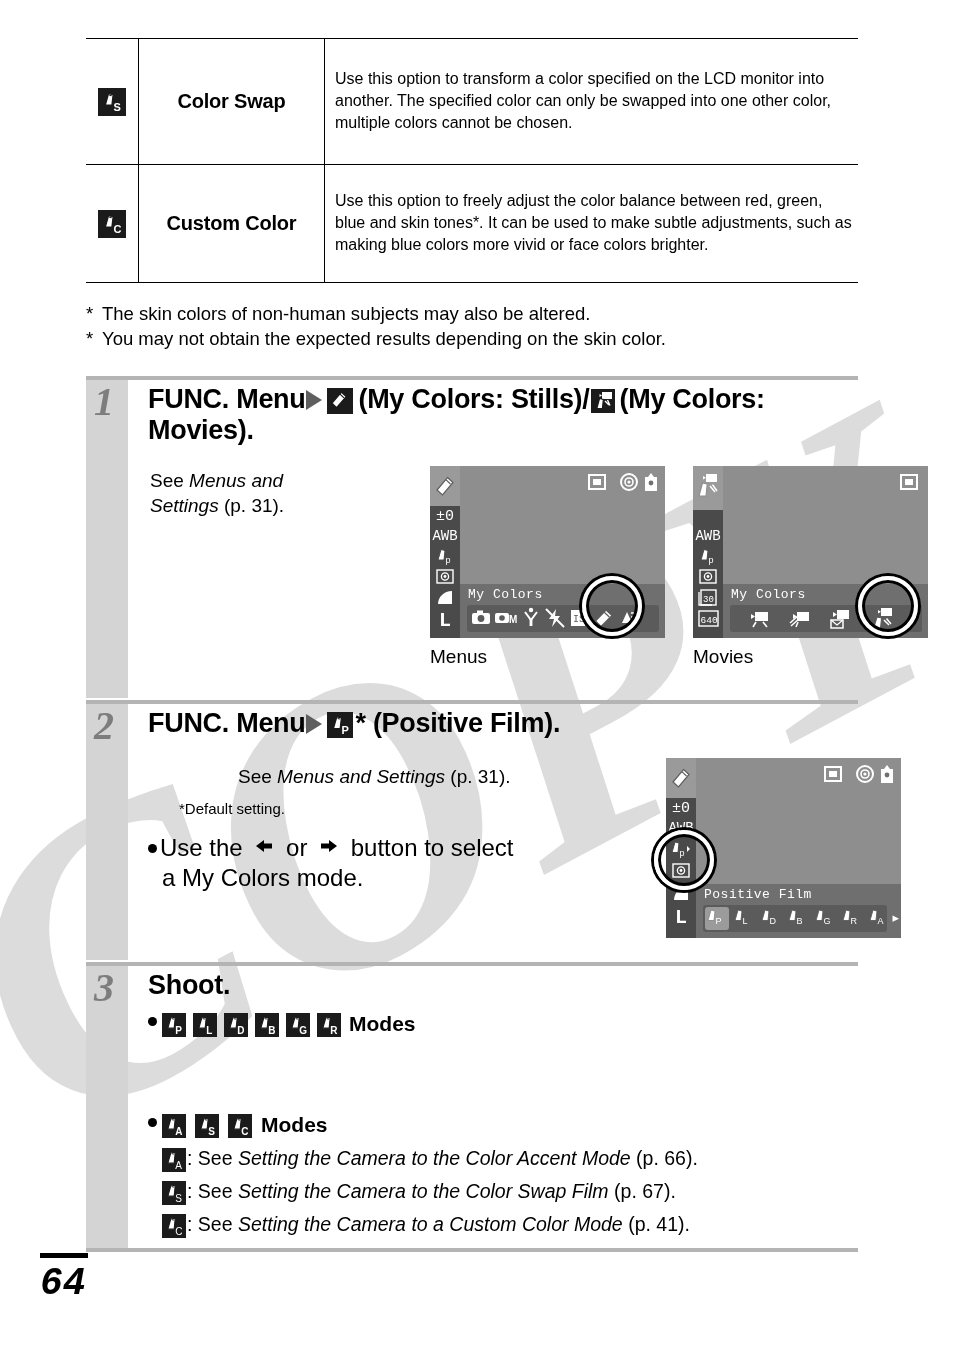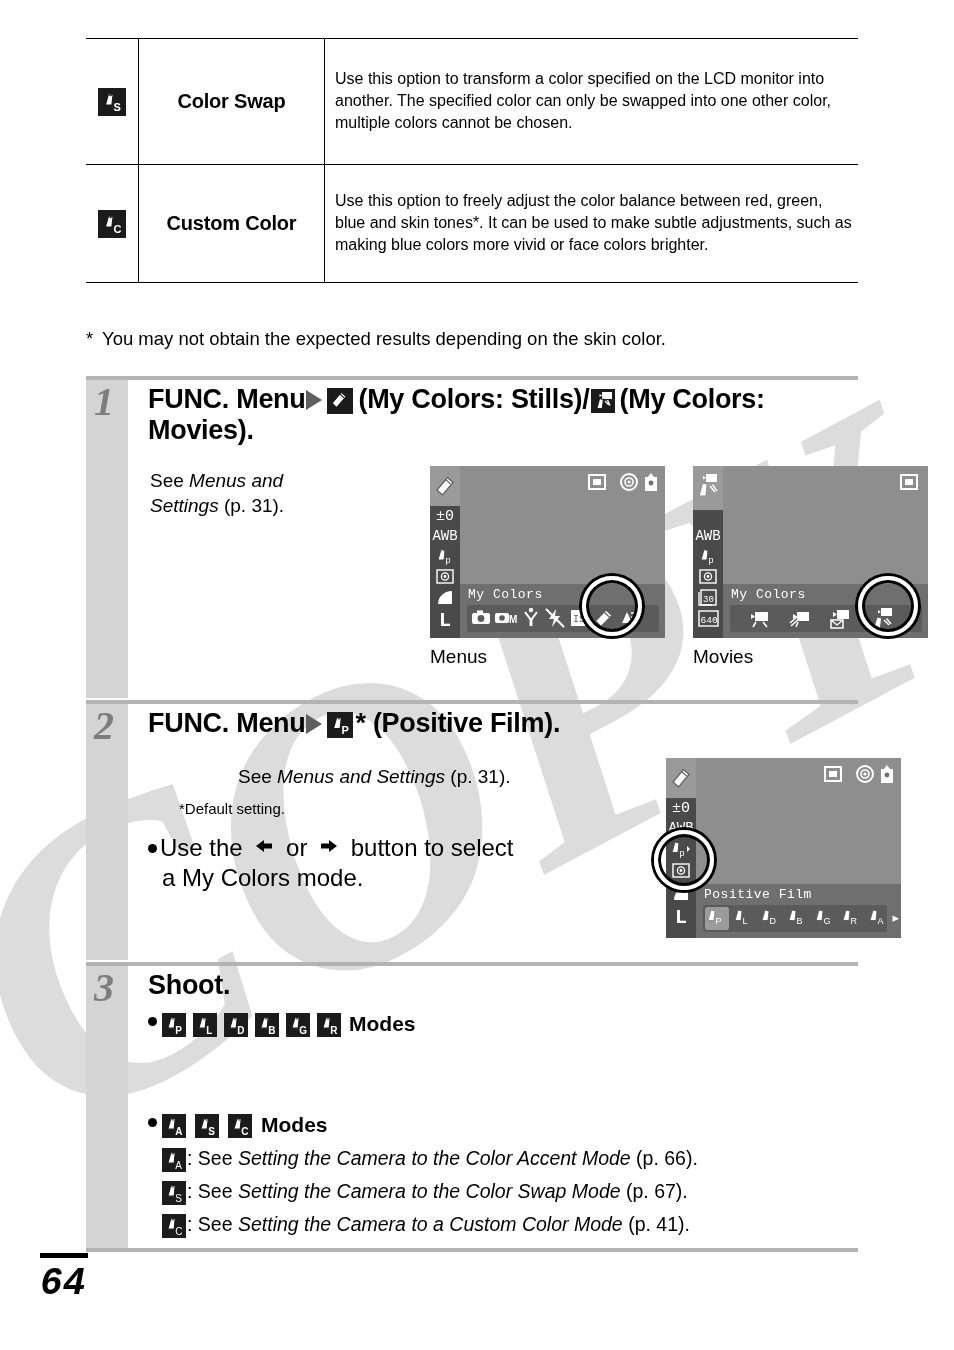--- a/index.html
+++ b/index.html
@@ -216,20 +216,23 @@
             <text x="15.5" y="22.5" font-family="Liberation Sans, sans-serif" font-size="11" font-weight="bold" fill="#fff">C</text>
           </svg>
         </span>
       </td>
       <td class="c-name">Custom Color</td>
       <td class="c-desc">Use this option to freely adjust the color balance between red, green, blue and skin tones*. It can be used to make subtle adjustments, such as making blue colors more vivid or face colors brighter.</td>
     </tr>
   </tbody>
     </table>
 
+  <div class="fnote" style="top:302px;">
+    <span class="st">*</span><span>The skin colors of non-human subjects may also be altered.</span>
+  </div>
   <div class="fnote" style="top:327px;">
     <span class="st">*</span><span>You may not obtain the expected results depending on the skin color.</span>
   </div>
 
   <div class="step" style="top:376px;height:322px;">
     <div class="rule"></div>
     <div class="gutter" style="height:318px;"></div>
     <div class="num">1</div>
     <div class="body">
       <h3>
@@ -632,21 +635,21 @@
                 <path d="M9 4 L13.2 5 L12.2 15.2 L5.8 15.2 Z" fill="#fff" stroke="#1b1b1b" stroke-width="1.2"></path>
                 <path d="M9.7 5.6 L11.9 6.1" stroke="#1b1b1b" stroke-width="1"></path>
                 <text x="13.2" y="20.5" font-family="Liberation Sans, sans-serif" font-size="10" fill="#fff">A</text>
               </svg></span><span>: See </span><i>Setting the Camera to the Color Accent Mode</i><span> (p. 66).</span>
         </div>
         <div class="s3ref" style="margin-top:5px;margin-left:14px;white-space:nowrap;">
           <span class="mc sz-24" style="margin-right:1px;"><svg class="g" viewBox="0 0 24 24">
                 <path d="M9 4 L13.2 5 L12.2 15.2 L5.8 15.2 Z" fill="#fff" stroke="#1b1b1b" stroke-width="1.2"></path>
                 <path d="M9.7 5.6 L11.9 6.1" stroke="#1b1b1b" stroke-width="1"></path>
                 <text x="13.2" y="20.5" font-family="Liberation Sans, sans-serif" font-size="10" fill="#fff">S</text>
-              </svg></span><span>: See </span><i>Setting the Camera to the Color Swap Mode</i><span> (p. 67).</span>
+              </svg></span><span>: See </span><i>Setting the Camera to the Color Swap Film</i><span> (p. 67).</span>
         </div>
         <div class="s3ref" style="margin-top:5px;margin-left:14px;white-space:nowrap;">
           <span class="mc sz-24" style="margin-right:1px;"><svg class="g" viewBox="0 0 24 24">
                 <path d="M9 4 L13.2 5 L12.2 15.2 L5.8 15.2 Z" fill="#fff" stroke="#1b1b1b" stroke-width="1.2"></path>
                 <path d="M9.7 5.6 L11.9 6.1" stroke="#1b1b1b" stroke-width="1"></path>
                 <text x="13.2" y="20.5" font-family="Liberation Sans, sans-serif" font-size="10" fill="#fff">C</text>
               </svg></span><span>: See </span><i>Setting the Camera to a Custom Color Mode</i><span> (p. 41).</span>
         </div>
       </div>
     </div>

